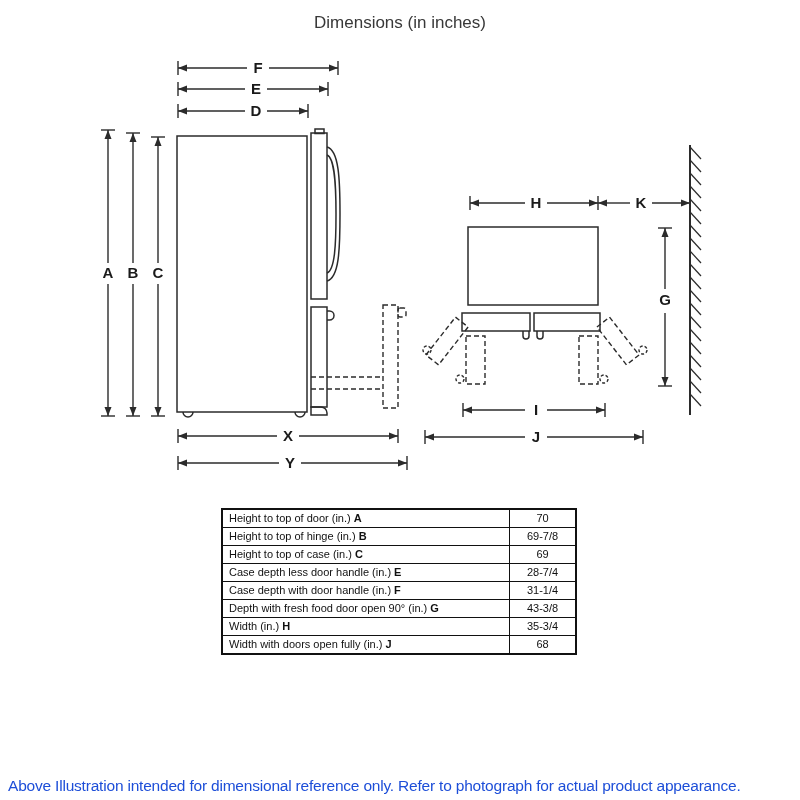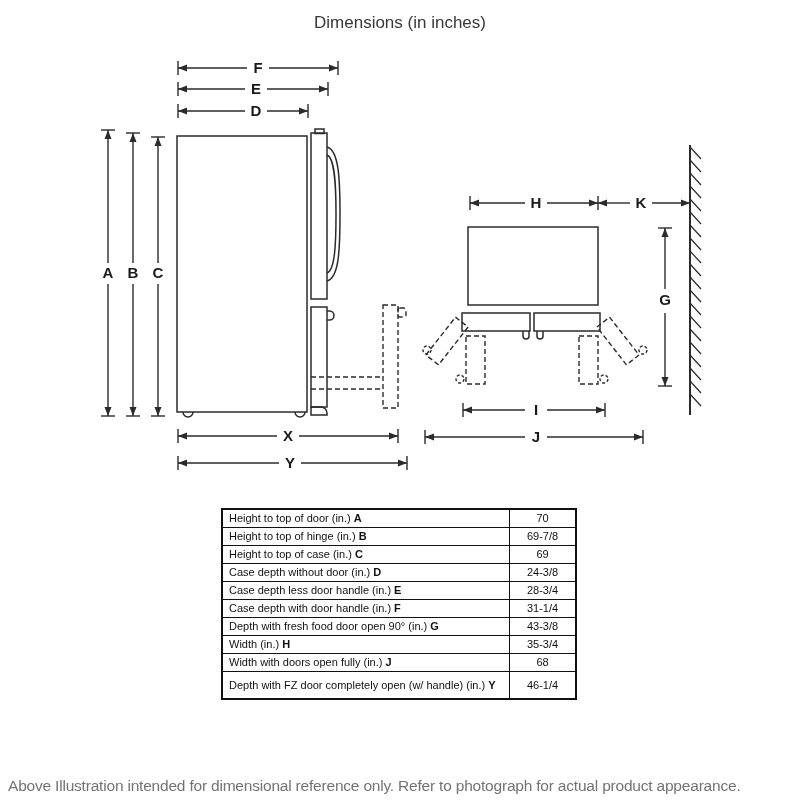--- a/index.html
+++ b/index.html
@@ -14,21 +14,21 @@
   table.dim td{border:1px solid #111;padding:1px 6px;vertical-align:middle;line-height:12.5px;}
   table.dim{border:2px solid #111;}
   td.lab{width:274px;text-align:left;}
   td.val{width:53px;text-align:center;font-weight:normal;border-left:2px solid #111;}
   tr.r  td{height:15px;}
   tr.rk td{height:28px;}
   tr.rx td{height:22px;}
   tr.ry td{height:24px;}
   .ltr{font-weight:bold;}
   #footer{position:absolute;left:8px;top:777px;width:792px;font-size:15.5px;
-          letter-spacing:-0.2px;color:#737373;white-space:nowrap;}
+          letter-spacing:-0.2px;color:#1d4ed8;white-space:nowrap;}
   svg text{font-family:"Liberation Sans",sans-serif;font-weight:bold;font-size:15px;fill:#1a1a1a;}
 </style>
 </head>
 <body>
 
 <div id="stage">
 
   <div id="title">Dimensions (in inches)</div>
 
   <svg id="diagram" width="800" height="500" viewBox="0 0 800 500">
@@ -199,46 +199,38 @@
         </tr>
         <tr class="r">
           <td class="lab"><span>Height to top of hinge (in.) </span><span class="ltr">B</span></td>
           <td class="val">69-7/8</td>
         </tr>
         <tr class="r">
           <td class="lab"><span>Height to top of case (in.) </span><span class="ltr">C</span></td>
           <td class="val">69</td>
         </tr>
         <tr class="r">
-          <td class="lab"><span>Case depth without door (in.) </span><span class="ltr">D</span></td>
-          <td class="val">24-3/8</td>
-        </tr>
-        <tr class="r">
           <td class="lab"><span>Case depth less door handle (in.) </span><span class="ltr">E</span></td>
-          <td class="val">28-3/4</td>
+          <td class="val">28-7/4</td>
         </tr>
         <tr class="r">
           <td class="lab"><span>Case depth with door handle (in.) </span><span class="ltr">F</span></td>
           <td class="val">31-1/4</td>
         </tr>
         <tr class="r">
           <td class="lab"><span>Depth with fresh food door open 90° (in.) </span><span class="ltr">G</span></td>
           <td class="val">43-3/8</td>
         </tr>
         <tr class="r">
           <td class="lab"><span>Width (in.) </span><span class="ltr">H</span></td>
           <td class="val">35-3/4</td>
         </tr>
         <tr class="r">
           <td class="lab"><span>Width with doors open fully (in.) </span><span class="ltr">J</span></td>
           <td class="val">68</td>
-        </tr>
-        <tr class="ry">
-          <td class="lab"><span>Depth with FZ door completely open (w/ handle) (in.) </span><span class="ltr">Y</span></td>
-          <td class="val">46-1/4</td>
         </tr>
       </tbody>
     </table>
   </div>
 
   <div id="footer">Above Illustration intended for dimensional reference only. Refer to photograph for actual product appearance.</div>
 
 </div>
 
 </body></html>

